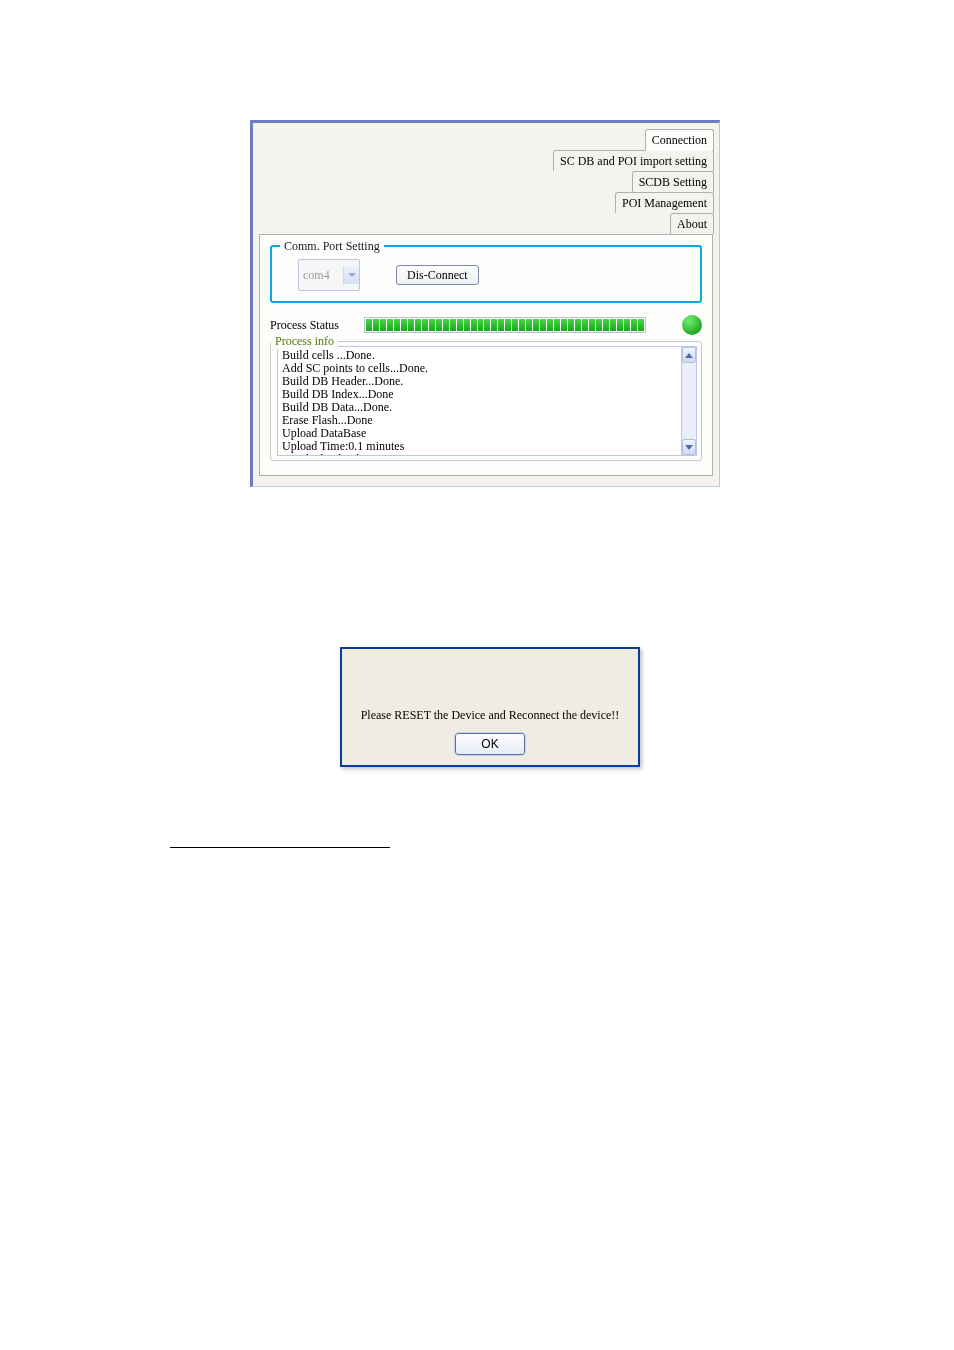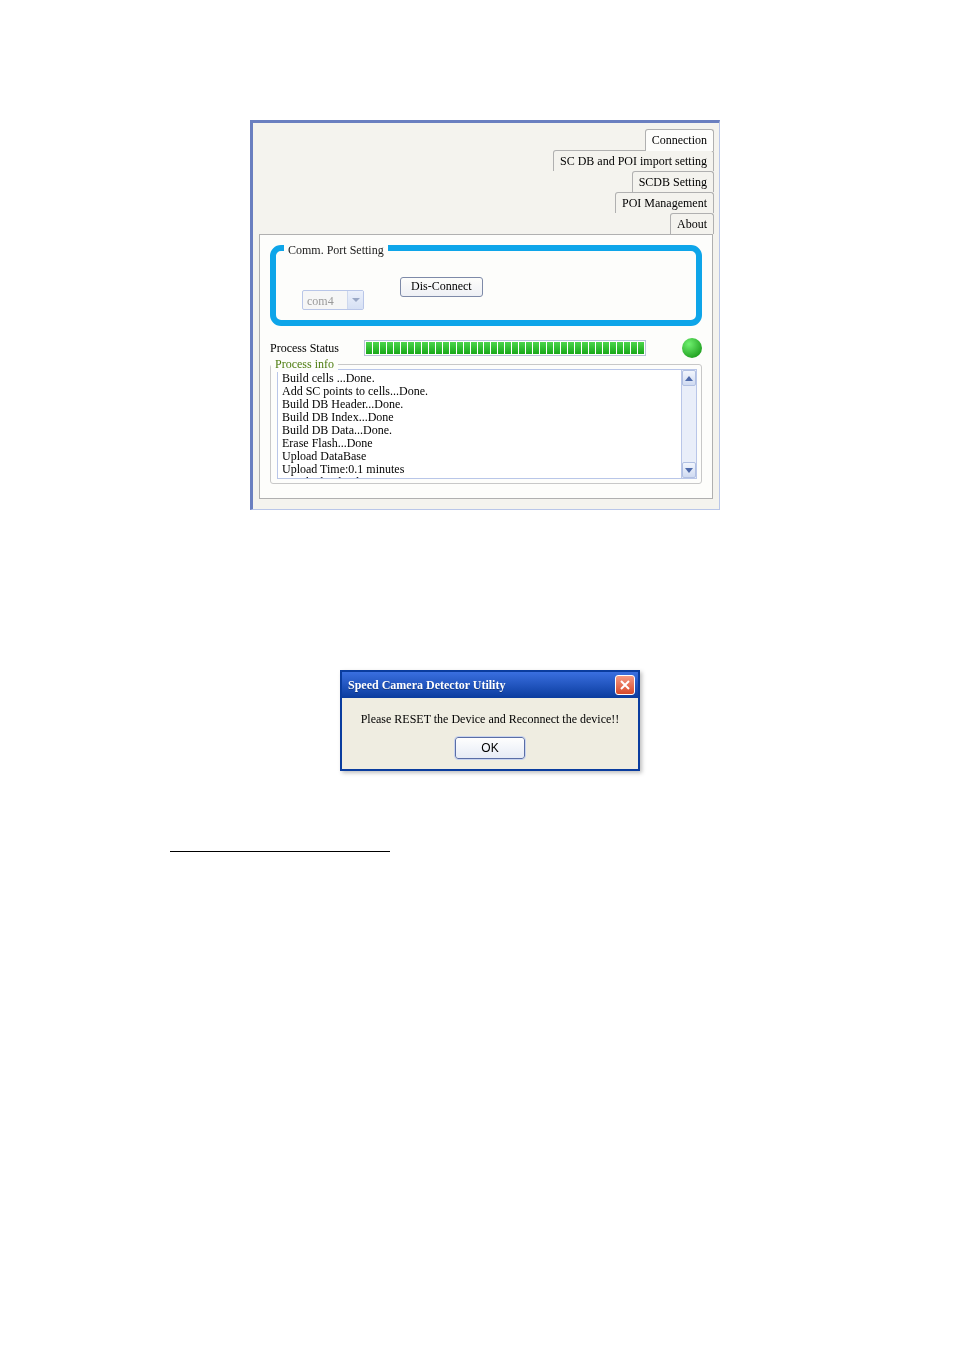--- a/index.html
+++ b/index.html
@@ -55,47 +55,46 @@
   .tabpanel {
     border: 1px solid #b0b0b0;
     margin: 0 6px 10px 6px;
     background: #fdfdfb;
     padding: 10px 10px 14px 10px;
     font-family: "Times New Roman", serif;
     font-size: 12px;
   }
 
   .groupbox {
-    border: 6px solid #0ea5e9;
-    border-radius: 11px;
+    border: 2px solid #0ea5e9;
+    border-radius: 3px;
     position: relative;
     padding: 12px 8px 10px 8px;
     margin-bottom: 12px;
   }
   .groupbox > .legend {
     position: absolute;
     top: -8px;
     left: 8px;
     background: #fdfdfb;
     padding: 0 4px;
     font-family: "Times New Roman", serif;
     font-size: 12px;
     color: #1a1a1a;
   }
 
   .row { display: flex; align-items: center; gap: 8px; }
 
   .combo {
     display: inline-flex;
-    align-items: flex-end;
+    align-items: center;
     border: 1px solid #b9c6e8;
     background: #f6f6f6;
-    height: 20px;
+    height: 32px;
     border-radius: 2px;
-    margin-top: 27px;
   }
   .combo .combo-text {
     width: 44px;
     padding: 0 4px;
     color: #9a9a9a;
     font-family: "Times New Roman", serif;
     font-size: 12px;
   }
   .combo .combo-btn {
     width: 16px;
@@ -251,20 +250,21 @@
     border: 1px solid #fff;
     border-radius: 3px;
     display: flex; align-items: center; justify-content: center;
   }
   .dlg-close svg { width: 10px; height: 10px; }
   .dlg-body {
     padding: 14px 10px 10px 10px;
     text-align: center;
     font-family: "Times New Roman", serif;
     font-size: 12px;
+    margin-top: 45px;
   }
   .dlg-ok {
     display: inline-flex;
     align-items: center; justify-content: center;
     width: 70px; height: 22px;
     margin-top: 10px;
     border: 1px solid #5a6ea6;
     outline: 1px solid #c9d4ee;
     border-radius: 3px;
     background: linear-gradient(#fefefe, #e6ebf5);
@@ -382,28 +382,20 @@
               </div>
           </div>
         </div>
       </div>
 
     </div>
   </div>
 
   <div class="dlg-wrap">
     <div class="dialog">
-      <div class="dlg-title">
-        <span class="dlg-title-text">Speed Camera Detector Utility</span>
-        <span class="dlg-close">
-          <svg viewBox="0 0 10 10">
-            <path d="M1 1 L9 9 M9 1 L1 9" stroke="#fff" stroke-width="2" fill="none"></path>
-          </svg>
-        </span>
-      </div>
       <div class="dlg-body">
         <div>Please RESET the Device and Reconnect the device!!</div>
         <div class="dlg-ok">OK</div>
       </div>
     </div>
   </div>
 
   <div class="underline"></div>
 
 </div>

